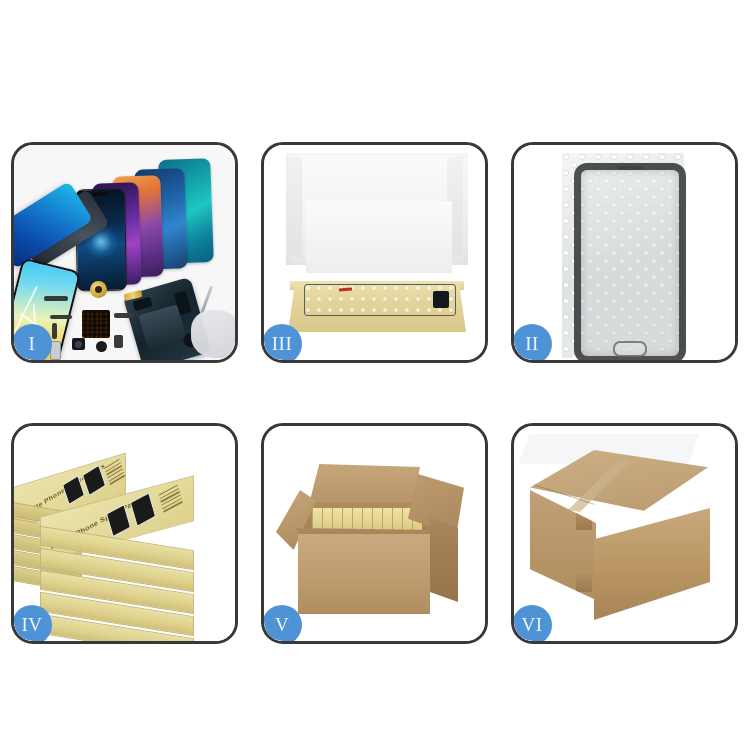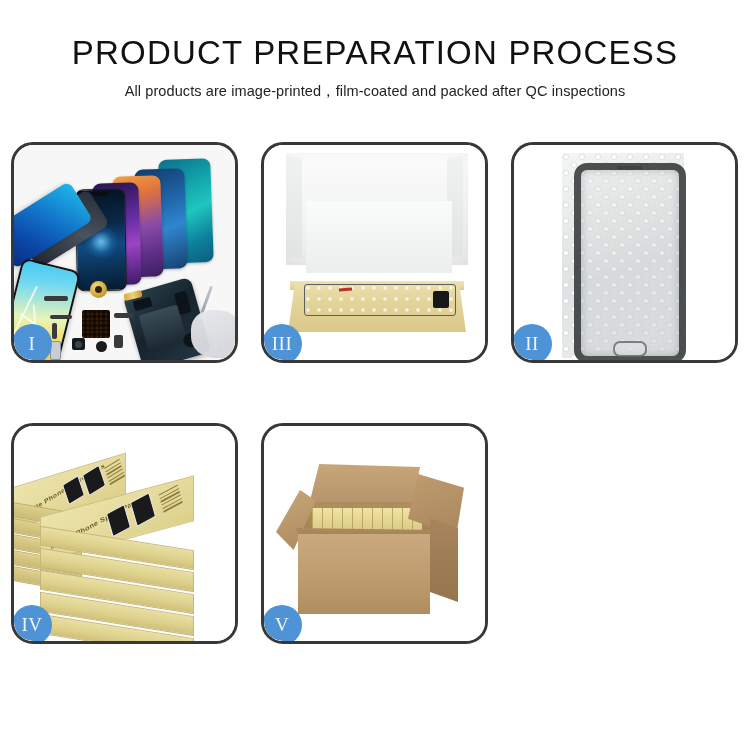--- a/index.html
+++ b/index.html
@@ -252,24 +252,20 @@
   .c6-tab{position:absolute;width:16px;height:18px;
     background:linear-gradient(180deg,#b08d5e,#9c7a4f);border-radius:1px;}
   .c6-shadow{position:absolute;left:10px;top:8px;width:170px;height:30px;
     background:rgba(235,238,240,.55);transform:skewX(-20deg);}
 </style>
 </head>
 <body>
 
 <div class="page">
 
-  <div class="header">
-    <div class="title">PRODUCT PREPARATION PROCESS</div>
-    <div class="subtitle">All products are image-printed，film-coated and packed after QC inspections</div>
-  </div>
 
   <div class="grid">
 
     <div class="panel">
       <div class="panel-inner p1">
 
         <div class="fan fan1"></div>
         <div class="fan fan2"></div>
         <div class="fan fan3"></div>
         <div class="fan fan4"></div>
@@ -421,15 +417,33 @@
           <div class="cv-flap-front"></div>
           <div class="cv-front"></div>
           <div class="cv-side"></div>
         </div>
         <div class="badge">
           <span>V</span>
         </div>
       </div>
     </div>
 
+    <div class="panel">
+      <div class="panel-inner p6">
+        <div class="c6-shadow"></div>
+        <div class="cartonVI">
+          <div class="c6-top"></div>
+          <div class="c6-tape"></div>
+          <div class="c6-left">
+            <div class="c6-tab" style="left:46px;top:22px;"></div>
+            <div class="c6-tab" style="left:46px;top:84px;"></div>
+          </div>
+          <div class="c6-right"></div>
+          <div class="c6-flapline" style="left:2px;top:44px;width:64px;transform:rotate(18deg);"></div>
+        </div>
+        <div class="badge">
+          <span class="b-small">VI</span>
+        </div>
+      </div>
+    </div>
 
   </div>
 </div>
 
 </body></html>

